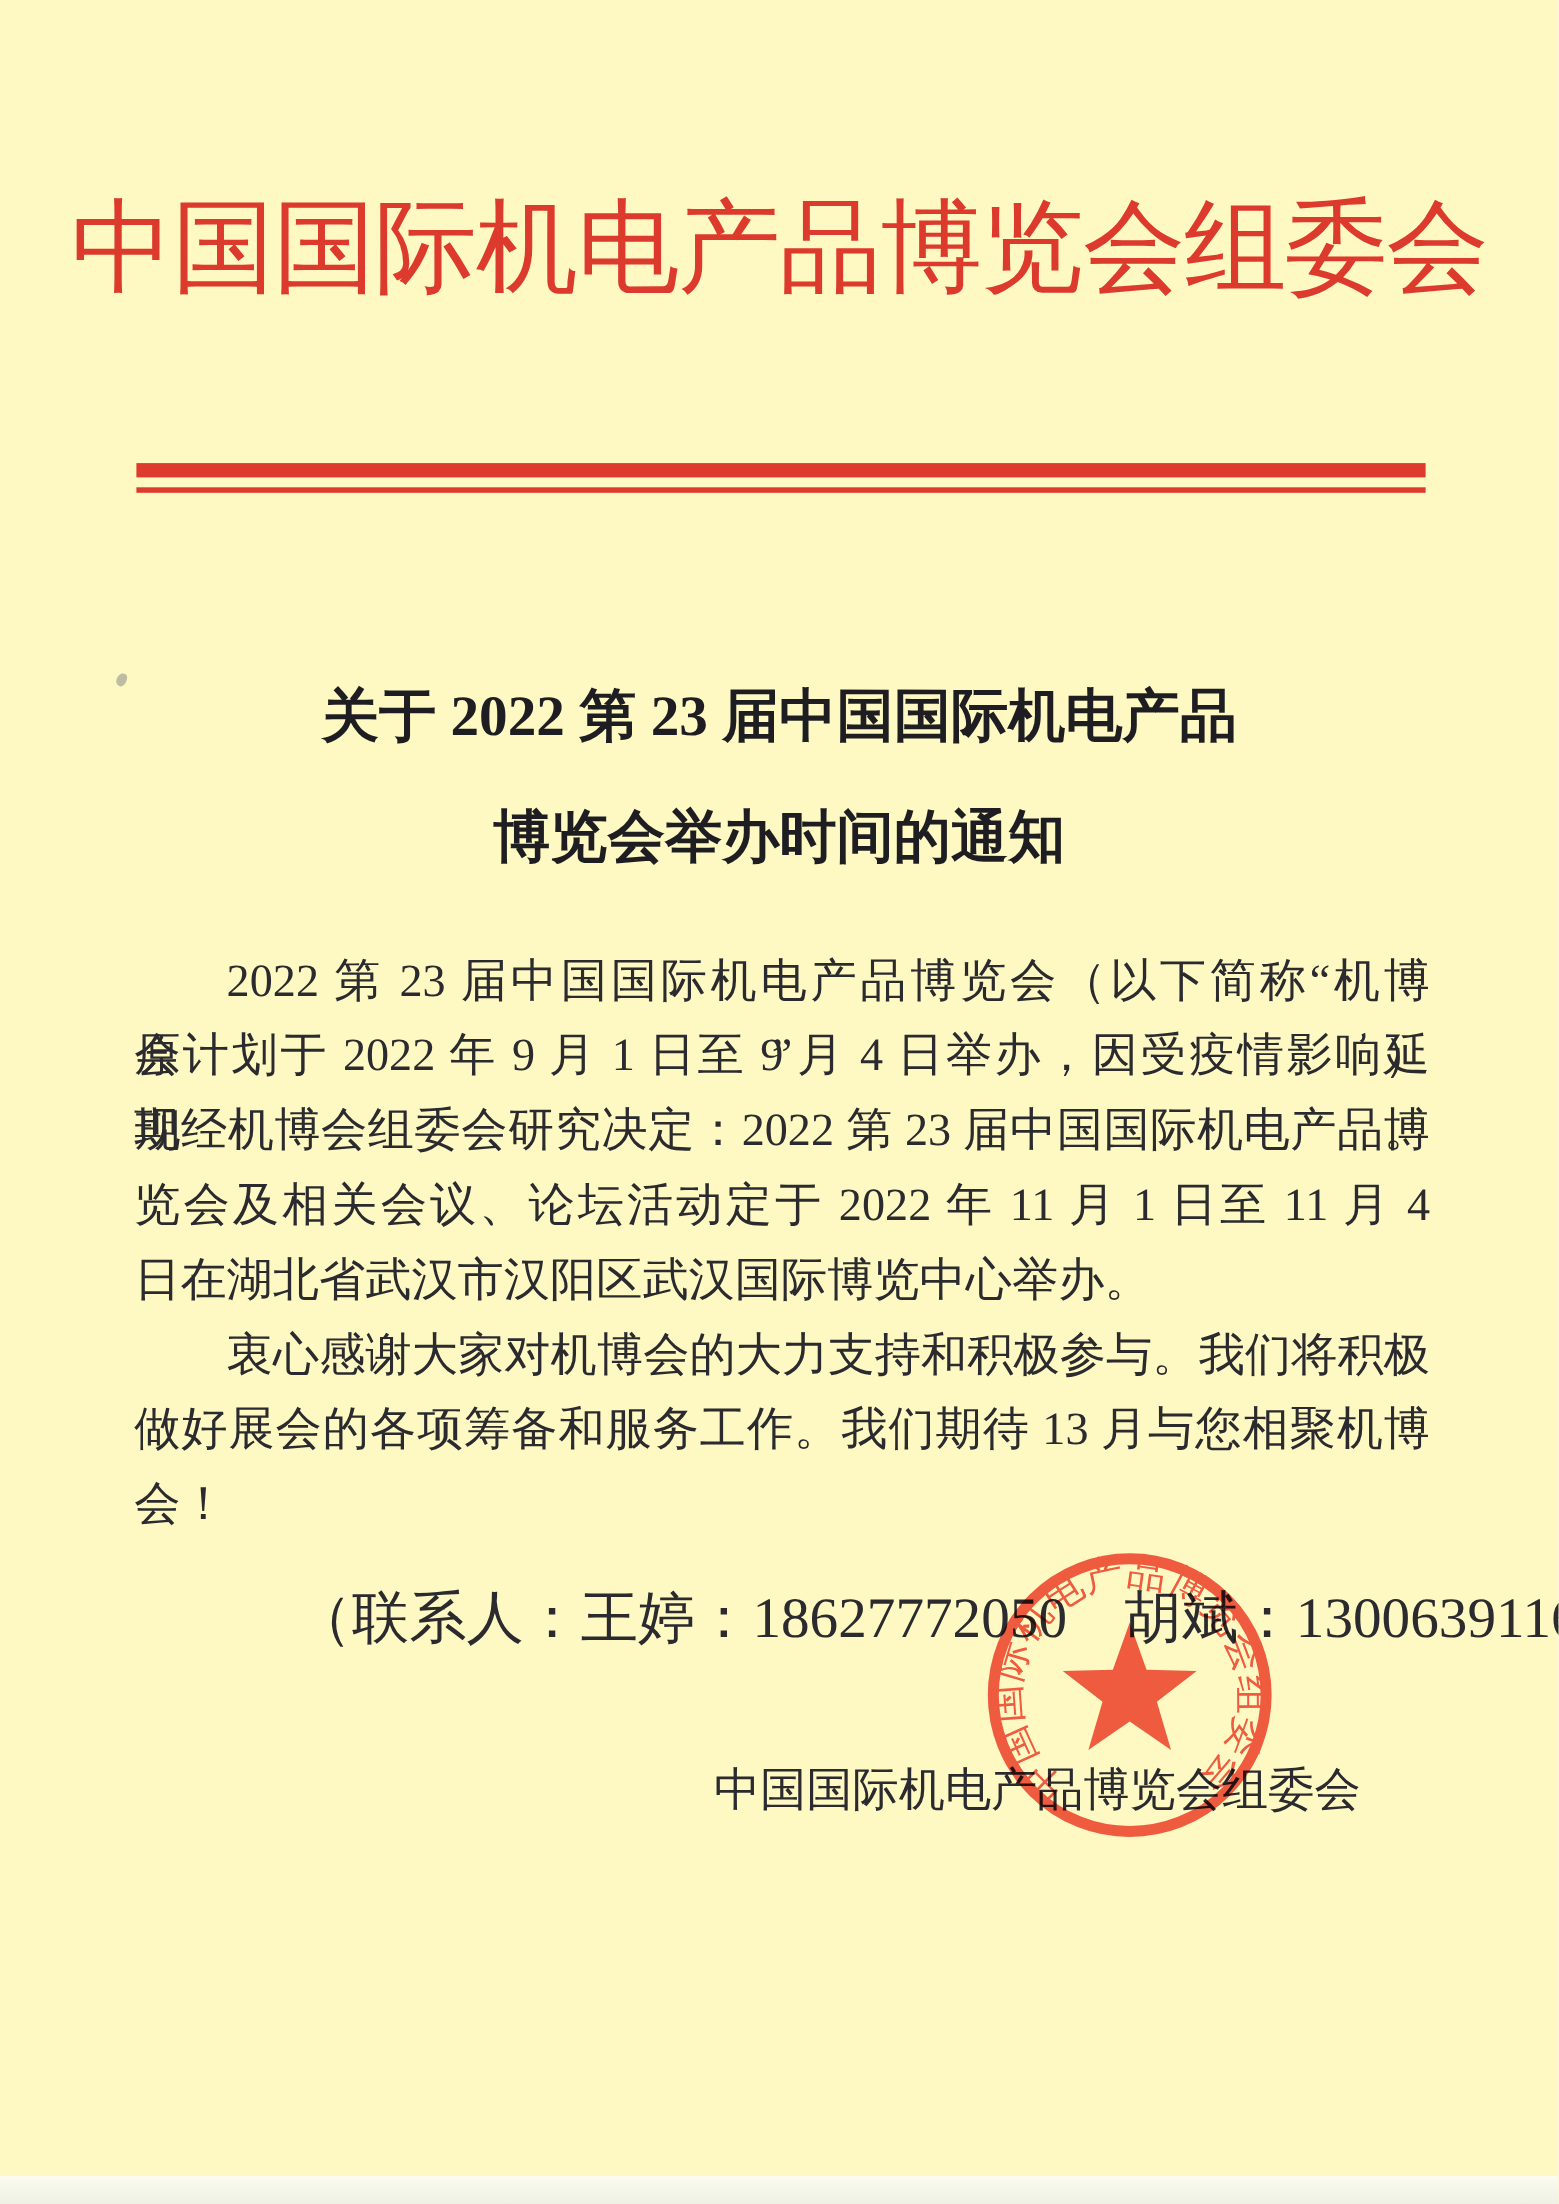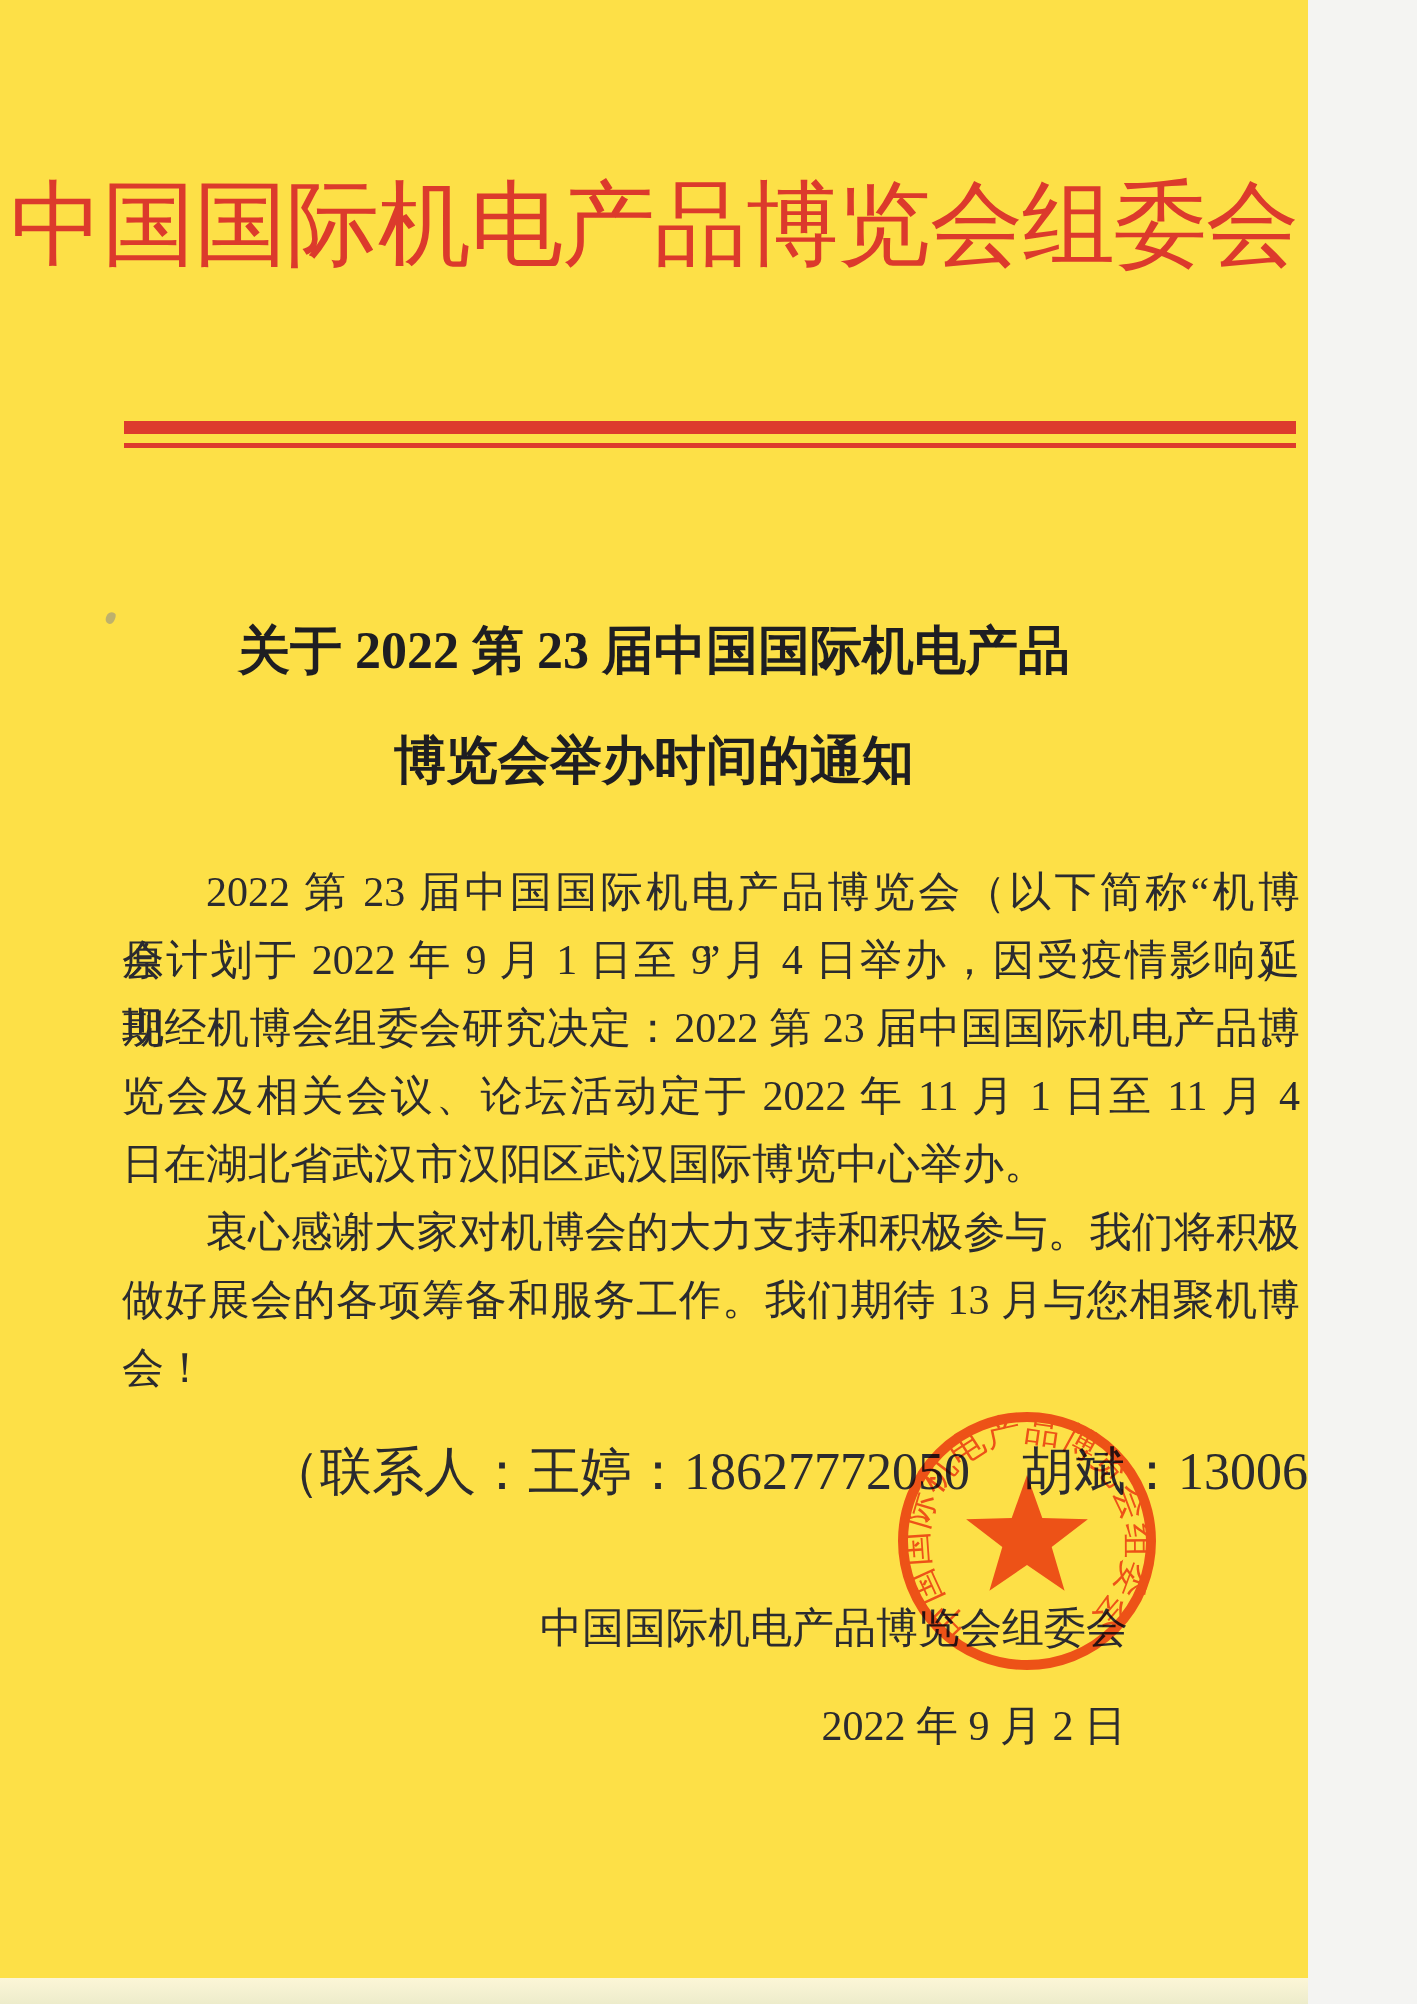--- a/index.html
+++ b/index.html
@@ -3,22 +3,22 @@
 <meta charset="utf-8">
 <style>
   html, body { margin: 0; padding: 0; }
   body {
     width: 1417px; height: 2004px;
     background: #f4f4f2;
     font-family: "Liberation Serif", "DejaVu Serif", serif;
   }
   .page {
     position: relative;
-    width: 1308px; height: 2004px;
-    background: #fde047;
+    width: 1417px; height: 2004px;
+    background: #fef9c3;
     overflow: hidden;
     color: #26262a;
   }
   
   .letterhead {
     position: absolute;
     top: 162px; left: 0; width: 100%;
     text-align: center;
     font-size: 93px;
     letter-spacing: -1px;
@@ -136,21 +136,20 @@
   <div class="body-line justify" style="top:994px">现经机博会组委会研究决定：2022 第 23 届中国国际机电产品博</div>
   <div class="body-line justify" style="top:1062px">览会及相关会议、论坛活动定于 2022 年 11 月 1 日至 11 月 4</div>
   <div class="body-line" style="top:1130px">日在湖北省武汉市汉阳区武汉国际博览中心举办。</div>
   <div class="body-line justify indent" style="top:1198px">衷心感谢大家对机博会的大力支持和积极参与。我们将积极</div>
   <div class="body-line justify" style="top:1266px">做好展会的各项筹备和服务工作。我们期待 13 月与您相聚机博</div>
   <div class="body-line" style="top:1334px">会！</div>
 
   <div class="contact-line">（联系人：王婷：18627772050　胡斌：13006391166　）</div>
 
   <div class="signature">中国国际机电产品博览会组委会</div>
-  <div class="doc-date">2022 年 9 月 2 日</div>
 
   <svg class="seal" viewBox="-143 -143 286 286" aria-hidden="true">
     <circle cx="0" cy="0" r="124" fill="none" stroke="#ee4f43" stroke-width="10"></circle>
     <polygon fill="#ee4f43" points="0,-66 15.3,-23 60.9,-21.8 24.7,6 37.6,49.8 0,24 -37.6,49.8 -24.7,6 -60.9,-21.8 -15.3,-23"></polygon>
     <defs>
       <path id="sealArc" d="M -57.4 81.9 A 100 100 0 1 1 57.4 81.9" fill="none"></path>
     </defs>
     <text font-size="35" fill="#ee4f43" font-family="Liberation Serif, DejaVu Serif, serif">
       <textPath href="#sealArc" startOffset="0" textLength="498">中国国际机电产品博览会组委会</textPath>
     </text>

